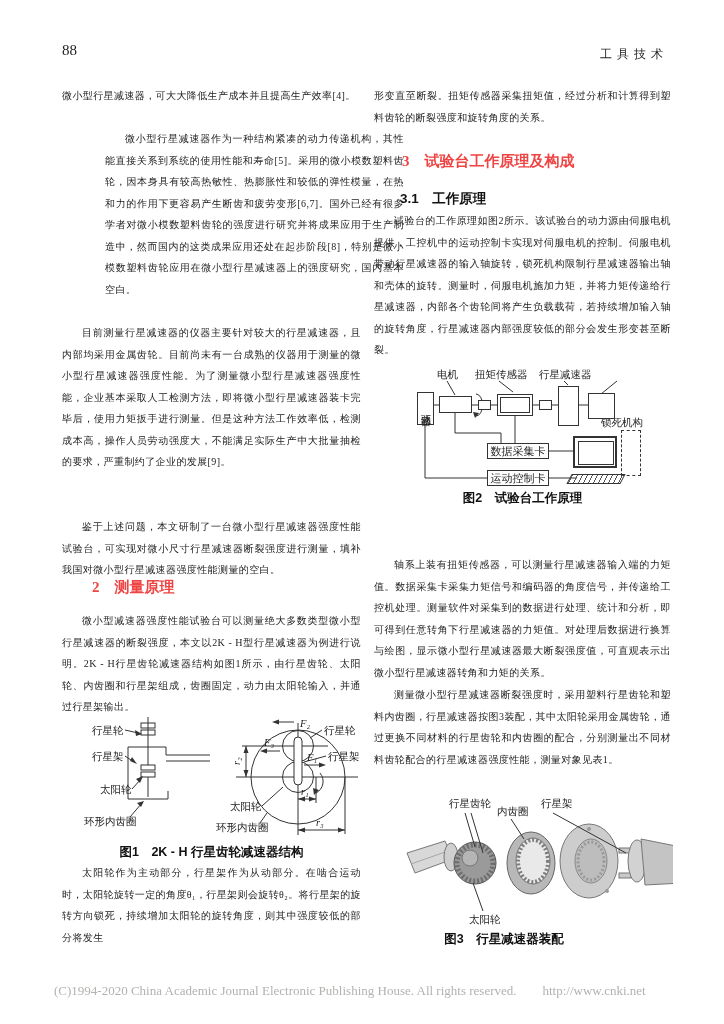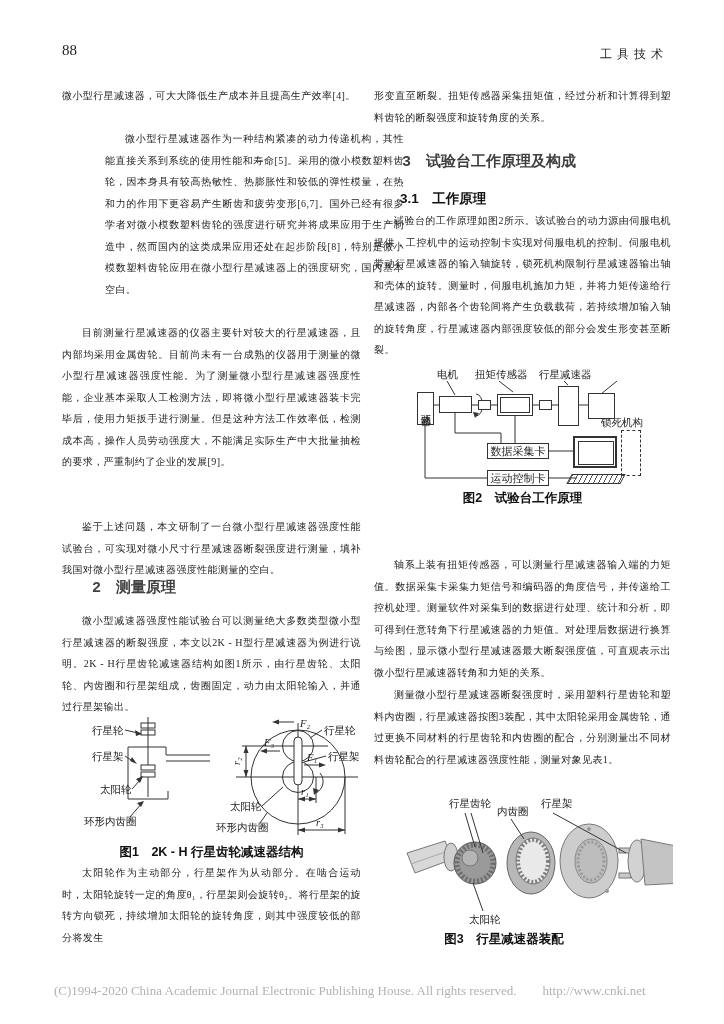--- a/index.html
+++ b/index.html
@@ -10,21 +10,21 @@
   }
   .para {
     position:absolute; font-size:10px; line-height:21.5px;
     text-align:justify; letter-spacing:0.4px;
   }
   .indent { text-indent:2em; }
   .lcol { left:62px; width:299px; }
   .rcol { left:374px; width:297px; }
   .heading {
     position:absolute; font-weight:bold; font-size:15px;
-    font-family:Liberation Mono, monospace; color:#404040;
+    font-family:Liberation Serif, serif; color:#ef4444;
   }
   .subheading {
     position:absolute; font-weight:bold; font-size:13.5px;
     font-family:"Liberation Sans","DejaVu Sans",sans-serif; color:#111;
   }
   .caption {
     position:absolute; font-weight:bold; font-size:12.5px; text-align:center;
     font-family:"Liberation Sans","DejaVu Sans",sans-serif; color:#111;
   }
   .pagenum { position:absolute; left:62px; top:42px; font-size:15px; }

